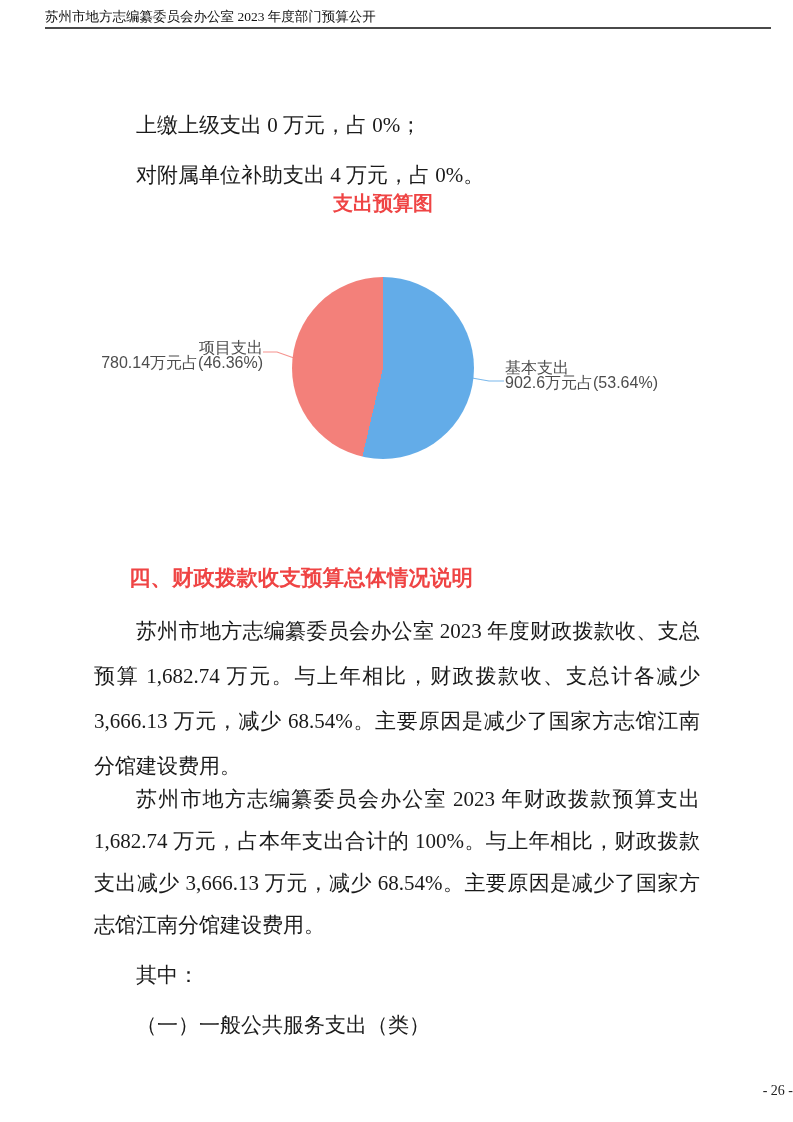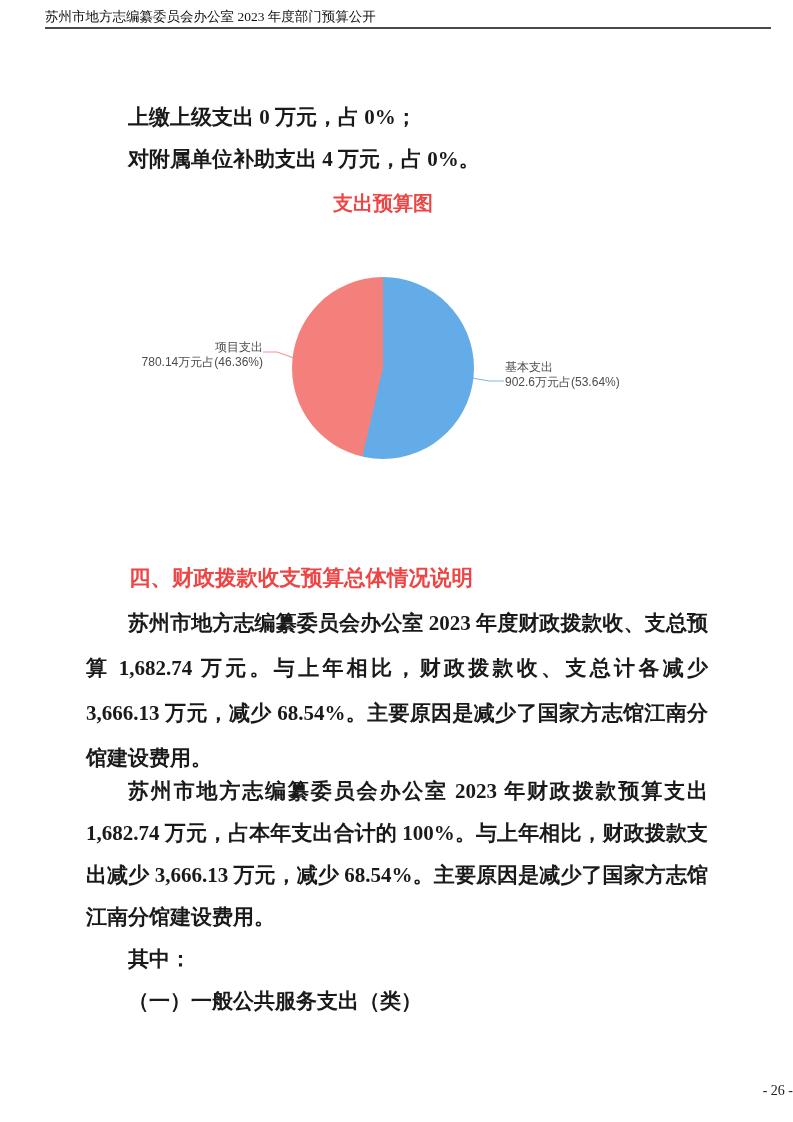--- a/index.html
+++ b/index.html
@@ -37,23 +37,22 @@
 
   
   .textblock {
     position: absolute;
     left: 86px;
     width: 622px;
     font-size: 21px;
     text-align: justify;
   }
   .textblock p {
-    margin: 0;
+    margin: 8px;
     text-indent: 2em;
-    font-weight: bold;
   }
   .intro        { top: 96px;  line-height: 42px; }
   .section-four { top: 556px; line-height: 45px; }
   .section-five { top: 770px; line-height: 42px; }
 
   .sec-heading {
     margin: 0;
     text-indent: 2em;
     font-size: 21.5px;
     font-weight: bold;
@@ -93,21 +92,21 @@
   .leader-svg {
     position: absolute;
     left: 0;
     top: 0;
     width: 793px;
     height: 335px;
     pointer-events: none;
   }
   .pie-label {
     position: absolute;
-    font-size: 12px;
+    font-size: 16px;
     line-height: 15px;
     color: #4d4d4d;
   }
   .pie-label-left {
     top: 150px;
     left: 0;
     width: 263px;
     text-align: right;
   }
   .pie-label-right {

